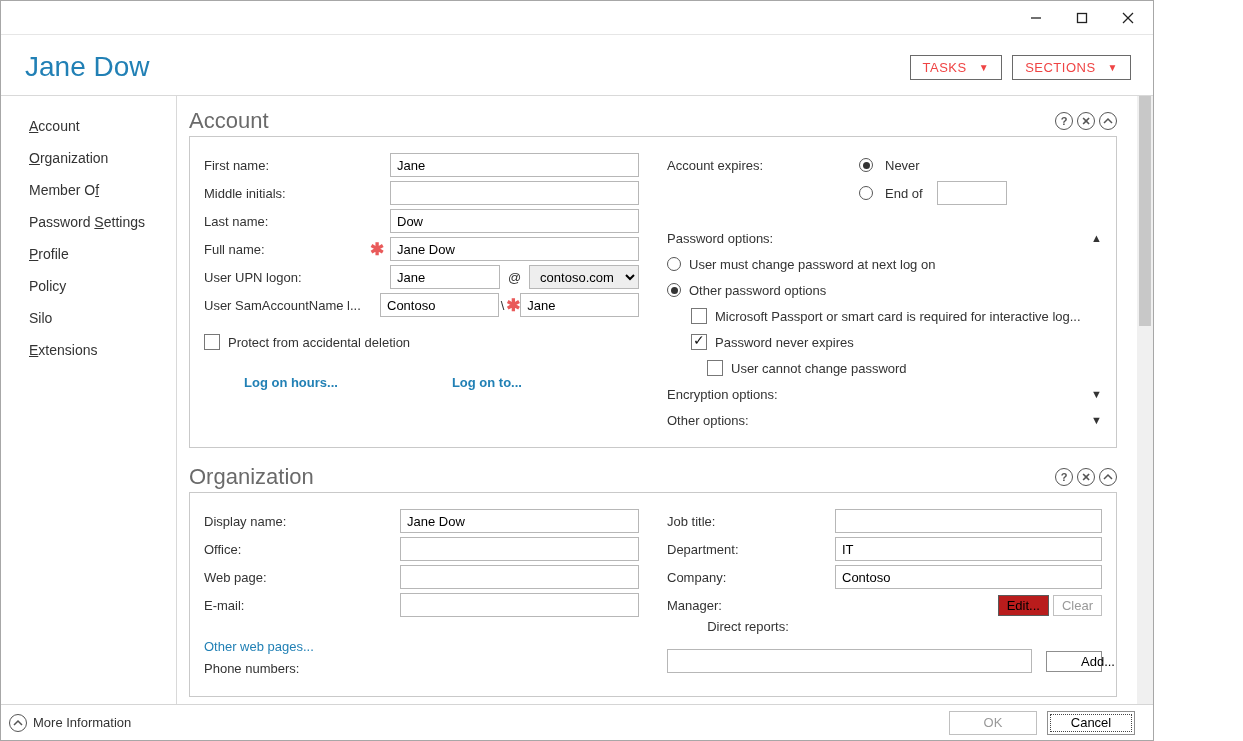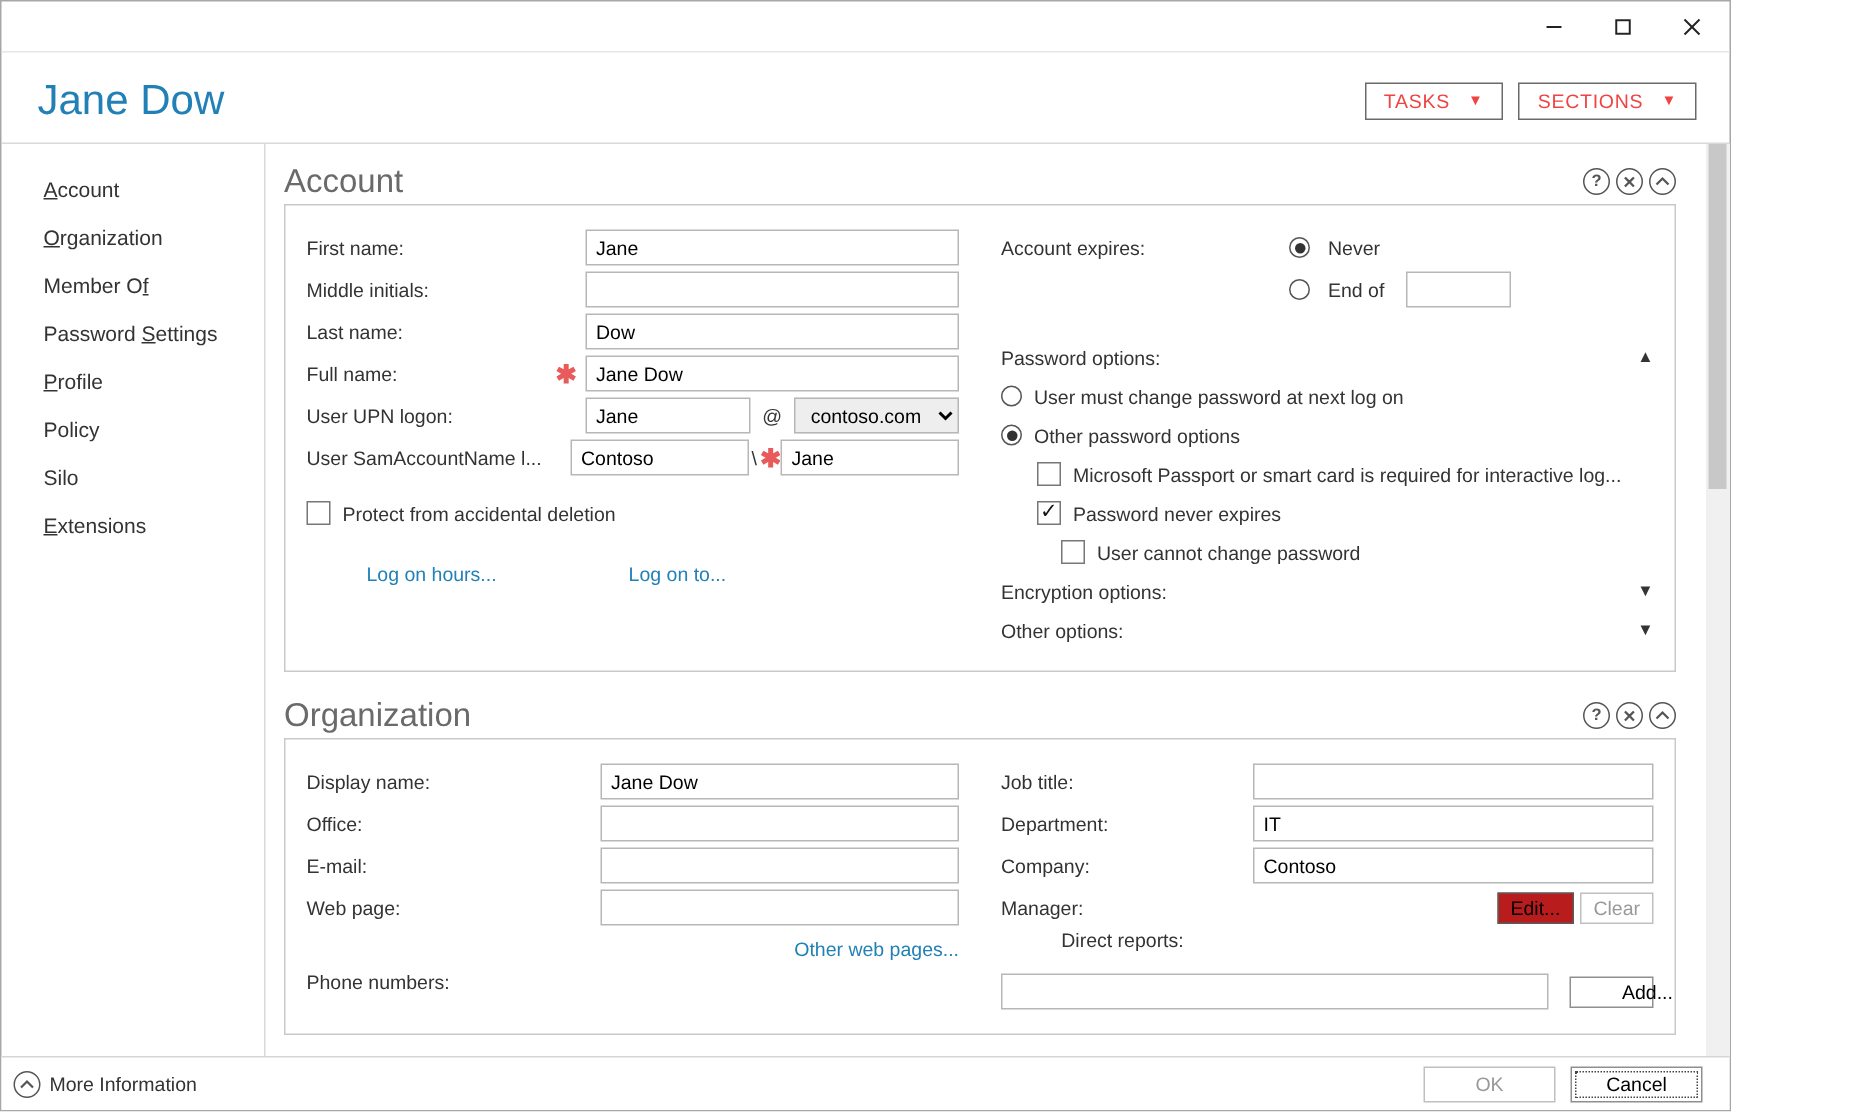--- a/index.html
+++ b/index.html
@@ -216,21 +216,21 @@
   }
   .opt-head {
     display:flex; align-items:center; justify-content:space-between;
     min-height:26px; cursor:pointer;
   }
   .opt-tri { font-size:11px; }
   .link {
     color:#2180b5; cursor:pointer; font-size:13px;
   }
   .links-row {
-    display:flex; gap:88px; padding: 20px 0 4px 40px;
+    display:flex; gap:114px; padding: 20px 0 4px 40px; font-weight: bold;
   }
   .btn {
     border:1px solid #8f8f8f;
     background:#fff;
     padding:2px 8px;
     font-family:inherit;
     font-size:13px;
     cursor:pointer;
   }
   .btn.disabled { color:#999; border-color:#c0c0c0; }
@@ -249,21 +249,21 @@
     display:flex; align-items:center; gap:6px;
     font-size:13px; color:#333; cursor:pointer;
   }
   .footer-btns { display:flex; gap:10px; }
   .footer .btn { width:88px; height:24px; }
   .nested { padding-left: 24px; }
   .nested2 { padding-left: 40px; }
   .small-input { width: 70px !important; flex:0 0 70px;}
   .right-col .frow .flabel { width:186px; flex:0 0 186px; }
   .manager-btns { display:flex; gap:4px; }
-  .below-right { display:flex; justify-content:flex-end; padding-top:6px; }
+  .below-right { display:flex; justify-content:flex-start; padding-top:6px;margin-top:14px; }
 </style>
 </head>
 <body>
 
 <div class="window">
 
   <div class="titlebar">
     <div class="win-btn">
       <svg width="12" height="12">
           <line x1="1" y1="6" x2="11" y2="6" stroke="#222" stroke-width="1.3"></line>
@@ -449,25 +449,25 @@
             <div class="col">
               <div class="frow">
                 <div class="flabel-org">Display name:</div>
                 <input type="text" value="Jane Dow" style="">
               </div>
               <div class="frow">
                 <div class="flabel-org">Office:</div>
                 <input type="text" value="" style="">
               </div>
               <div class="frow">
+                <div class="flabel-org">Web page:</div>
+                <input type="text" value="" style="">
+              </div>
+              <div class="frow">
                 <div class="flabel-org">E-mail:</div>
-                <input type="text" value="" style="">
-              </div>
-              <div class="frow">
-                <div class="flabel-org">Web page:</div>
                 <input type="text" value="" style="">
               </div>
               <div class="below-right">
                 <span class="link">Other web pages...</span>
               </div>
               <div class="frow">
                 <div class="flabel-org">Phone numbers:</div>
               </div>
             </div>
 

